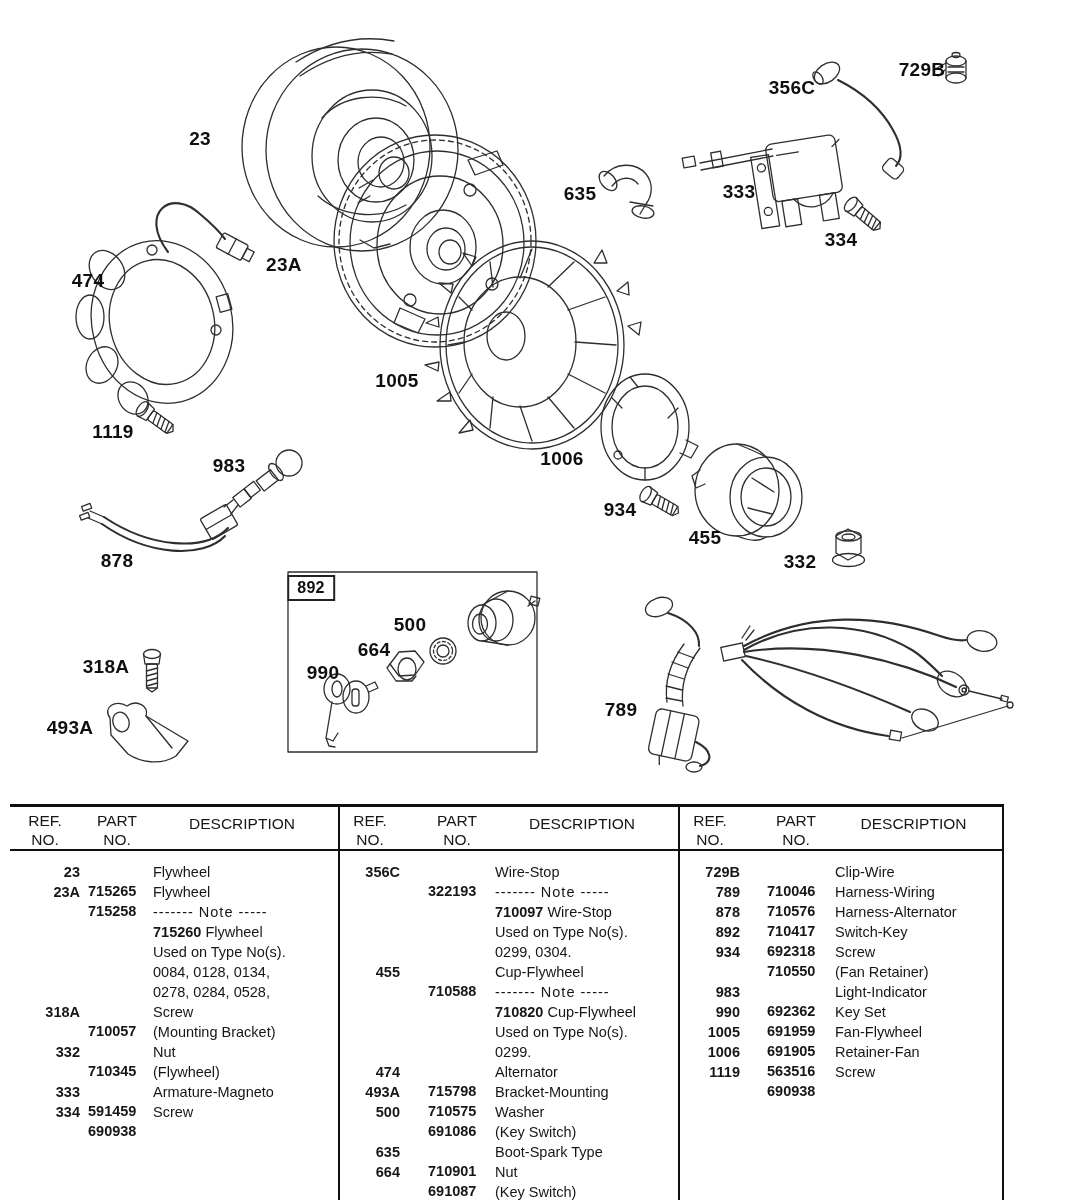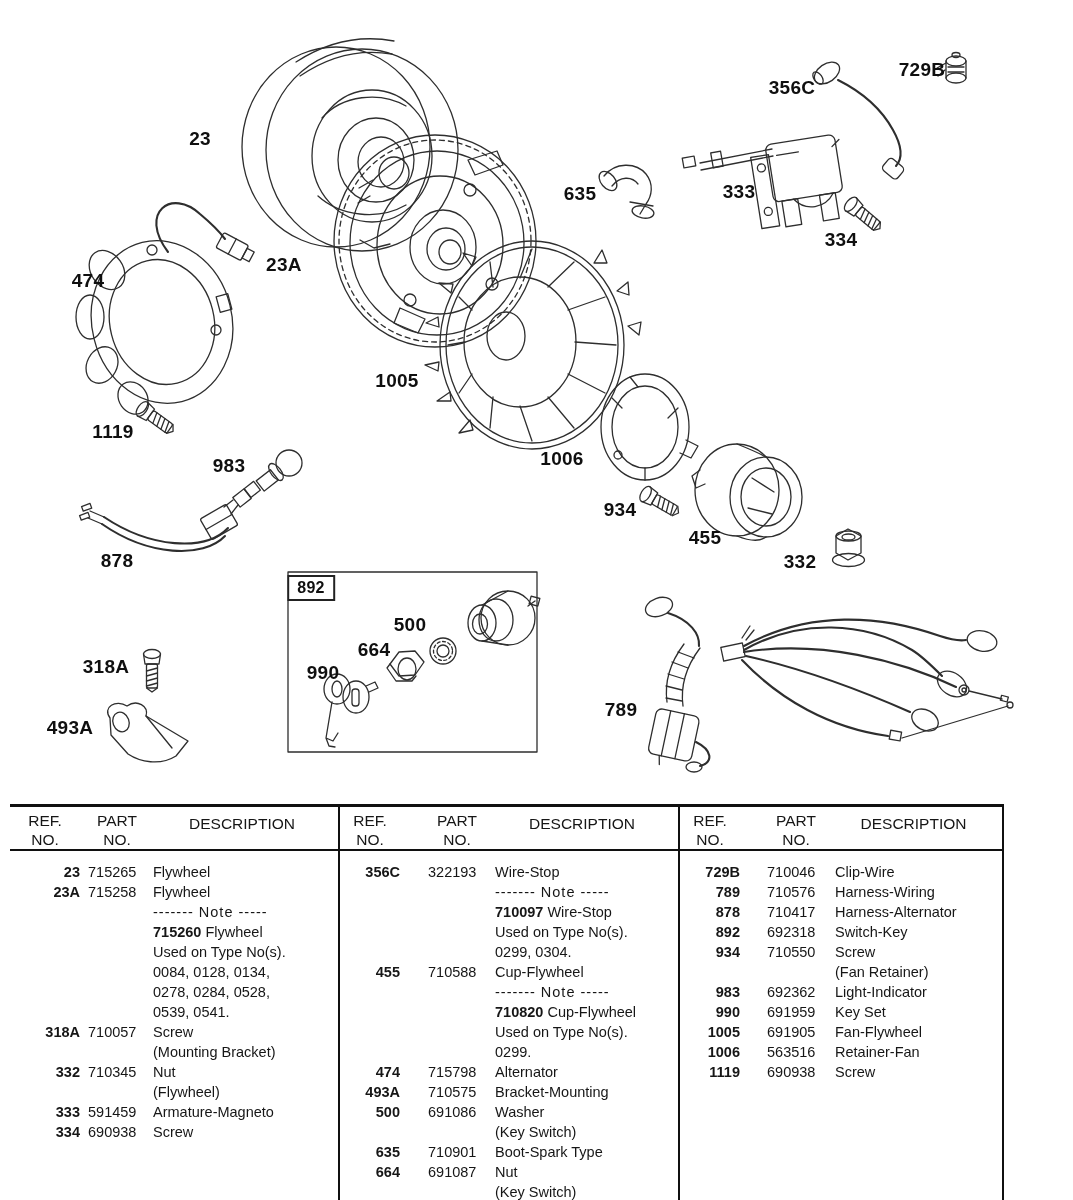--- a/index.html
+++ b/index.html
@@ -20,21 +20,21 @@
   .tcol[data-col="1"]{width:340px;--wr:60px;--mp:28px;--md:9px;border-left:2px solid #101010;}
   .tcol[data-col="2"]{width:326px;--wr:60px;--mp:27px;--md:10px;border-left:2px solid #101010;border-right:2px solid #101010;}
   .thead{height:44px;border-bottom:2px solid #101010;display:flex;align-items:flex-end;
          font-size:15.5px;padding-top:3px;box-sizing:border-box;}
   .h-ref{width:var(--wr);text-align:center;line-height:19px;}
   .h-part{width:58px;margin-left:var(--mp);text-align:center;line-height:19px;}
   .h-desc{flex:1;text-align:center;align-self:flex-end;padding-bottom:16px;}
   .tbody{padding-top:11px;}
   .trow{display:flex;height:20px;line-height:20px;font-size:14.5px;white-space:nowrap;}
   .c-ref{width:var(--wr);text-align:right;font-weight:bold;}
-  .c-part{width:58px;margin-left:var(--mp);font-weight:normal;}
+  .c-part{width:58px;margin-left:var(--mp);font-weight:bold;margin-top:19px;}
   .c-desc{flex:1;margin-left:var(--md);}
   .c-desc.note{font-weight:normal;letter-spacing:1px;}
   .c-desc b{font-weight:bold;}
 </style>
 </head>
 <body>
 
 <div class="page">
 
   <div class="diagram">
@@ -346,25 +346,20 @@
             <span class="c-ref"></span>
             <span class="c-part"></span>
             <span class="c-desc">0084, 0128, 0134,</span>
           </div>
           <div class="trow">
             <span class="c-ref"></span>
             <span class="c-part"></span>
             <span class="c-desc">0278, 0284, 0528,</span>
           </div>
           <div class="trow">
-            <span class="c-ref"></span>
-            <span class="c-part"></span>
-            <span class="c-desc">0539, 0541.</span>
-          </div>
-          <div class="trow">
             <span class="c-ref">318A</span>
             <span class="c-part">710057</span>
             <span class="c-desc">Screw</span>
           </div>
           <div class="trow">
             <span class="c-ref"></span>
             <span class="c-part"></span>
             <span class="c-desc">(Mounting Bracket)</span>
           </div>
           <div class="trow">

